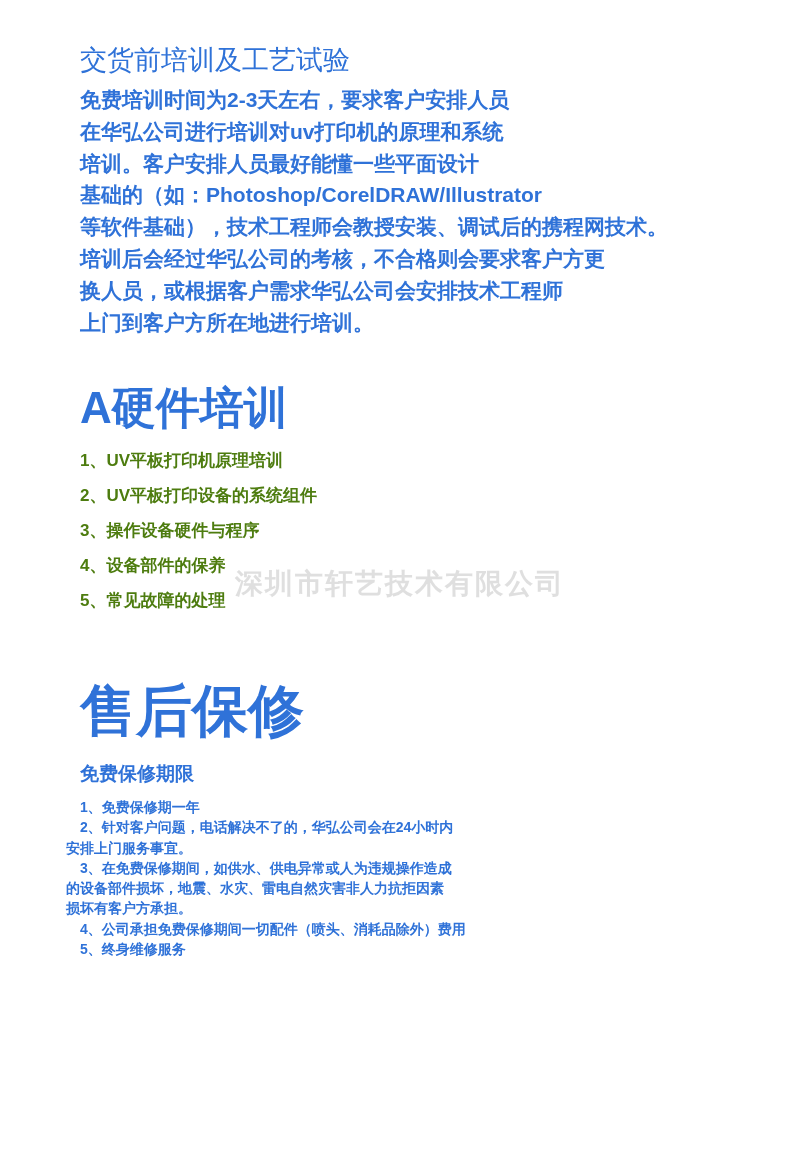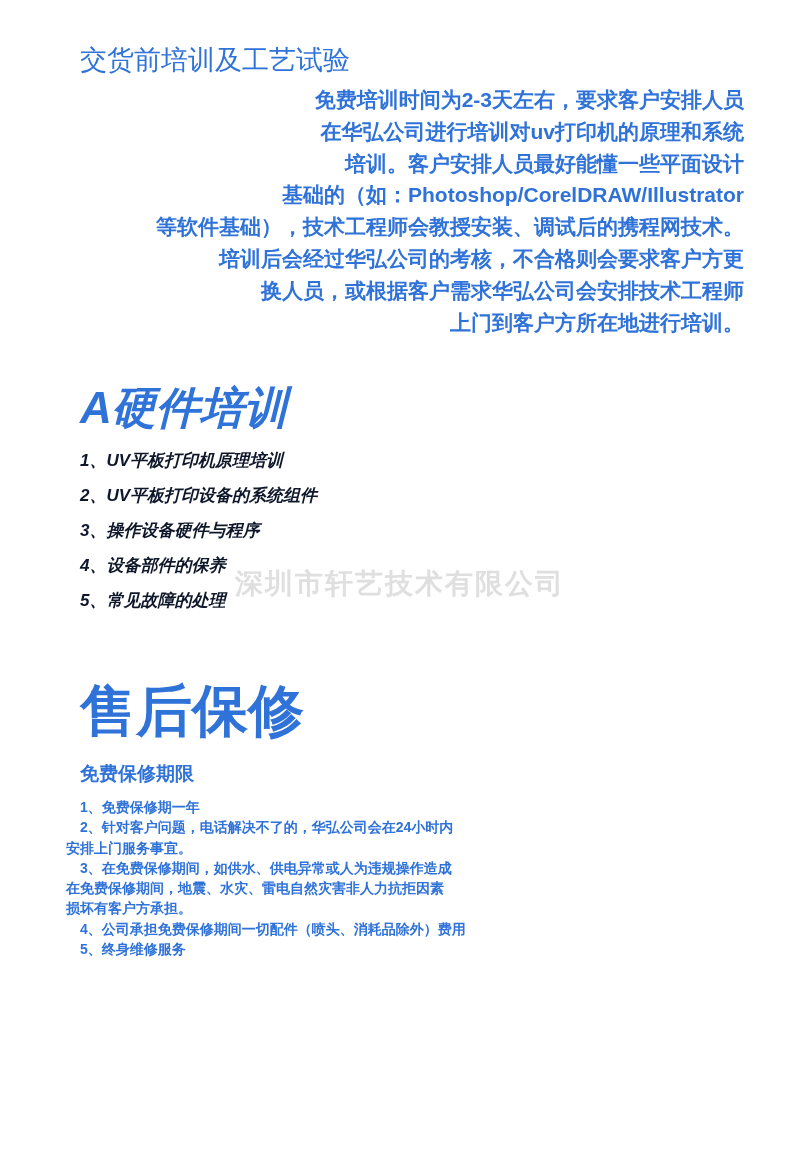--- a/index.html
+++ b/index.html
@@ -48,28 +48,26 @@
     line-height: 1.25;
     margin: 0 0 6px 0;
     color: #2f72d8;
   }
   .intro-line {
     font-size: 21px;
     font-weight: 700;
     line-height: 1.52;
     color: #2f72d8;
     white-space: nowrap;
-    text-align: right;
   }
 
   
   .columns {
     display: flex;
     margin-top: 44px;
-    font-style: italic;
   }
   .col {
     width: 50%;
     box-sizing: border-box;
   }
   .col.right {
     padding-left: 20px;
   }
   .col-title {
     font-size: 44px;
@@ -77,21 +75,21 @@
     line-height: 1.15;
     margin: 0 0 18px 0;
     color: #2f72d8;
     letter-spacing: 0px;
   }
   .col-item {
     font-size: 17px;
     font-weight: 700;
     line-height: 1.0;
     margin-bottom: 18px;
-    color: #0f172a;
+    color: #4d7c0f;
     white-space: nowrap;
   }
 
   
   .warranty {
     margin-top: 52px;
   }
   .warranty-title {
     font-size: 56px;
     font-weight: 700;
@@ -151,19 +149,19 @@
 
   </section>
 
   <section class="warranty">
     <h2 class="warranty-title">售后保修</h2>
     <div class="warranty-sub">免费保修期限</div>
     <div class="warranty-line">1、免费保修期一年</div>
     <div class="warranty-line">2、针对客户问题，电话解决不了的，华弘公司会在24小时内</div>
     <div class="warranty-line indent">安排上门服务事宜。</div>
     <div class="warranty-line">3、在免费保修期间，如供水、供电异常或人为违规操作造成</div>
-    <div class="warranty-line indent">在免费保修期间，地震、水灾、雷电自然灾害非人力抗拒因素</div>
+    <div class="warranty-line indent">的设备部件损坏，地震、水灾、雷电自然灾害非人力抗拒因素</div>
     <div class="warranty-line indent">损坏有客户方承担。</div>
     <div class="warranty-line">4、公司承担免费保修期间一切配件（喷头、消耗品除外）费用</div>
     <div class="warranty-line">5、终身维修服务</div>
   </section>
 
 </div>
 
 </body></html>

